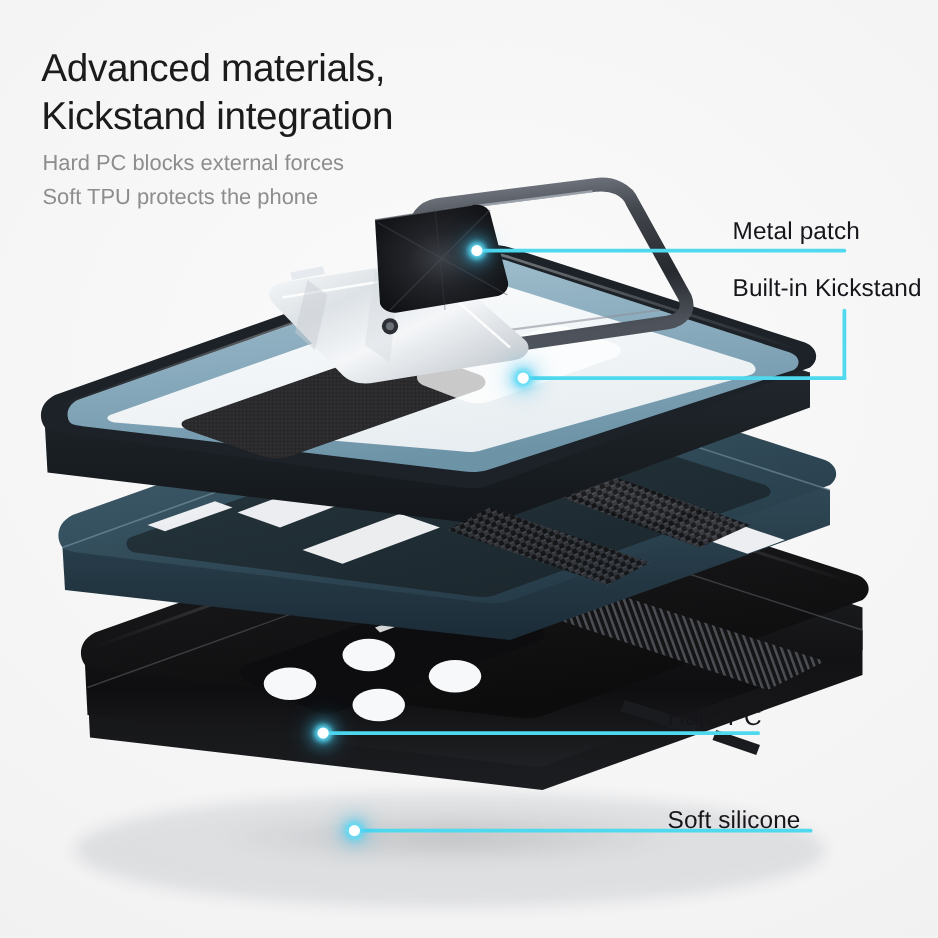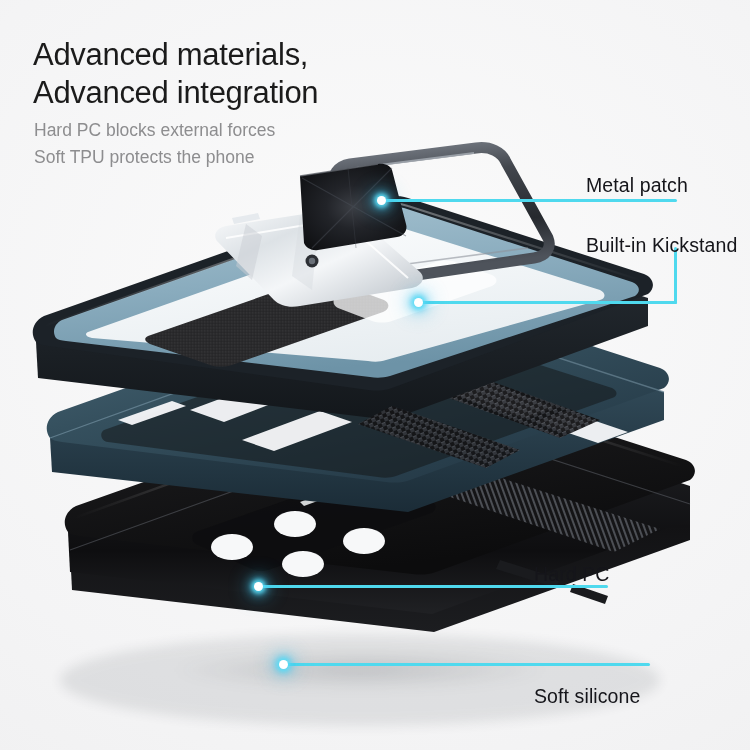--- a/index.html
+++ b/index.html
@@ -58,21 +58,21 @@
     filter:blur(6px);
   }
 </style>
 </head>
 <body>
 
 <div id="stage">
 
   <div class="headline">
     <span class="l1">Advanced materials,</span>
-    <span class="l2">Advanced integration</span>
+    <span class="l2">Kickstand integration</span>
   </div>
 
   <div class="subtitle">
     <span>Hard PC blocks external forces</span>
     <span>Soft TPU protects the phone</span>
   </div>
 
   <div id="render">
     <svg viewBox="0 0 750 630" xmlns="http://www.w3.org/2000/svg">
       <defs>
@@ -323,23 +323,23 @@
 
   <div class="floorshadow"></div>
 
   <div class="cline ch" style="left:381px;top:199px;width:296px;"></div>
   <div class="cdot" style="left:377px;top:196px;"></div>
   <div class="clabel" style="left:586px;top:174px;">Metal patch</div>
 
   <div class="cline ch" style="left:418px;top:301px;width:259px;"></div>
   <div class="cline cv" style="left:674px;top:247px;height:57px;"></div>
   <div class="cdot" style="left:414px;top:298px;"></div>
-  <div class="clabel" style="left:586px;top:234px;text-align:right;">Built-in Kickstand</div>
+  <div class="clabel" style="left:586px;top:220px;text-align:right;">Built-in Kickstand</div>
 
   <div class="cline ch" style="left:258px;top:585px;width:350px;"></div>
   <div class="cdot" style="left:254px;top:582px;"></div>
   <div class="clabel" style="left:534px;top:563px;">Hard PC</div>
 
   <div class="cline ch" style="left:283px;top:663px;width:367px;"></div>
   <div class="cdot" style="left:279px;top:660px;"></div>
-  <div class="clabel" style="left:534px;top:645px;margin-top:40px;">Soft silicone</div>
+  <div class="clabel" style="left:534px;top:645px;">Soft silicone</div>
 
 </div>
 
 </body></html>

